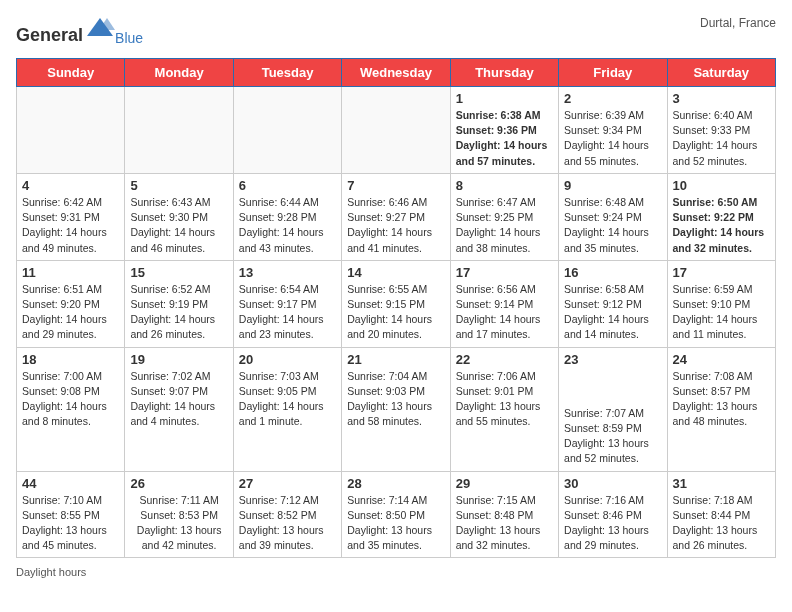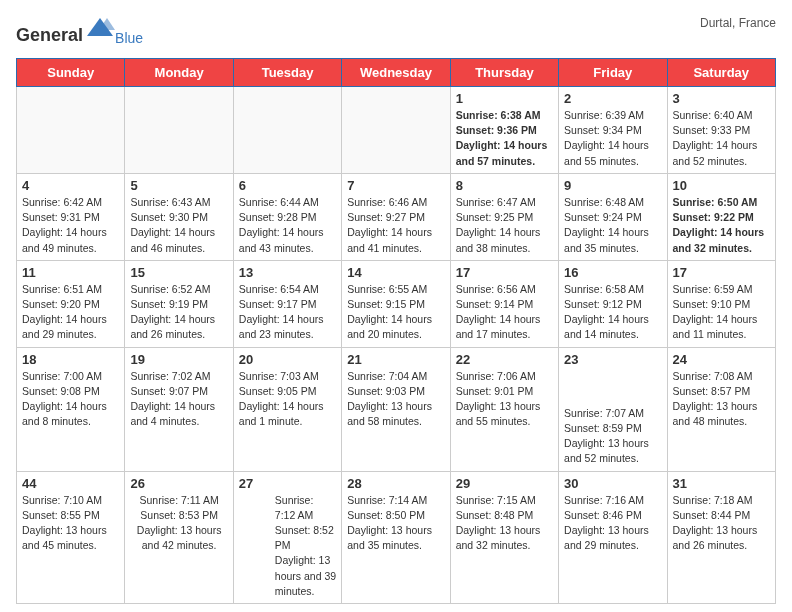--- a/index.html
+++ b/index.html
@@ -283,21 +283,21 @@
 Daylight: 13 hours and 45 minutes.</div>
         </td>
         <td>
           <span class="day-num">26</span>
           <div class="day-info" style="white-space: pre-line; text-align: center;">Sunrise: 7:11 AM
 Sunset: 8:53 PM
 Daylight: 13 hours and 42 minutes.</div>
         </td>
         <td>
           <span class="day-num">27</span>
-          <div class="day-info" style="white-space: pre-line; margin-left: 36px;">Sunrise: 7:12 AM
+          <div class="day-info" style="white-space: pre-line;">Sunrise: 7:12 AM
 Sunset: 8:52 PM
 Daylight: 13 hours and 39 minutes.</div>
         </td>
         <td>
           <span class="day-num">28</span>
           <div class="day-info" style="white-space: pre-line;">Sunrise: 7:14 AM
 Sunset: 8:50 PM
 Daylight: 13 hours and 35 minutes.</div>
         </td>
         <td>

